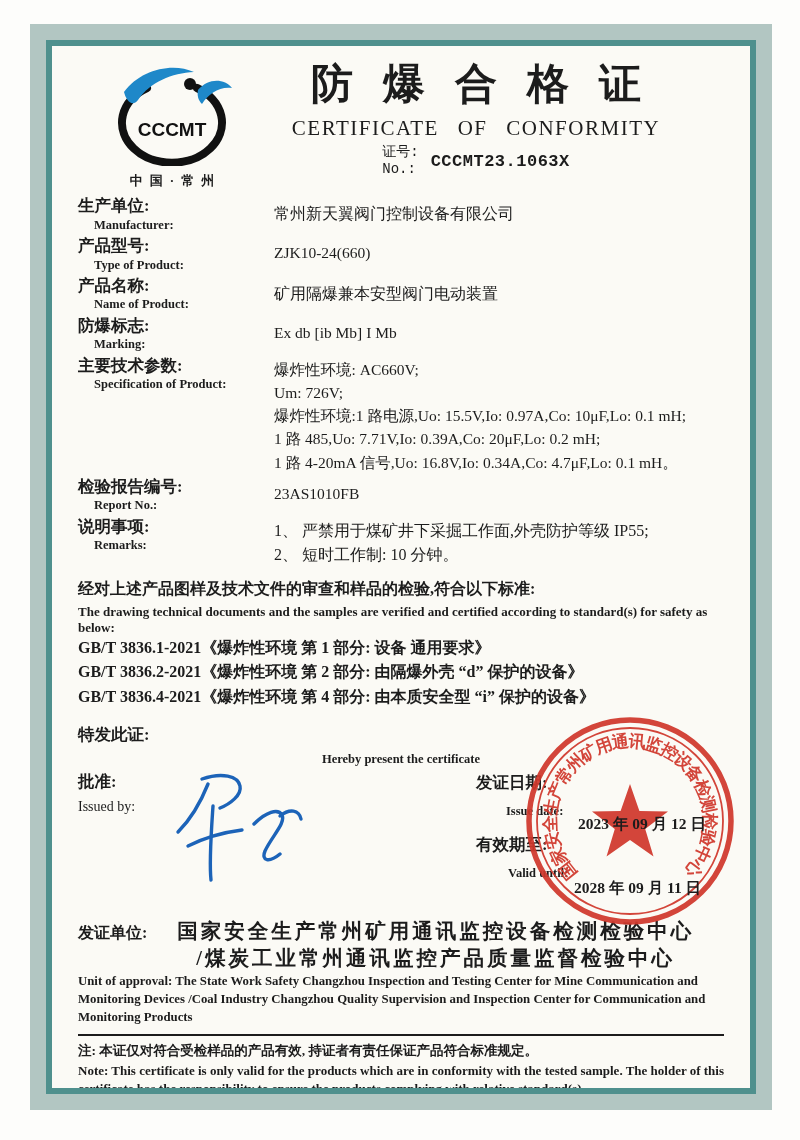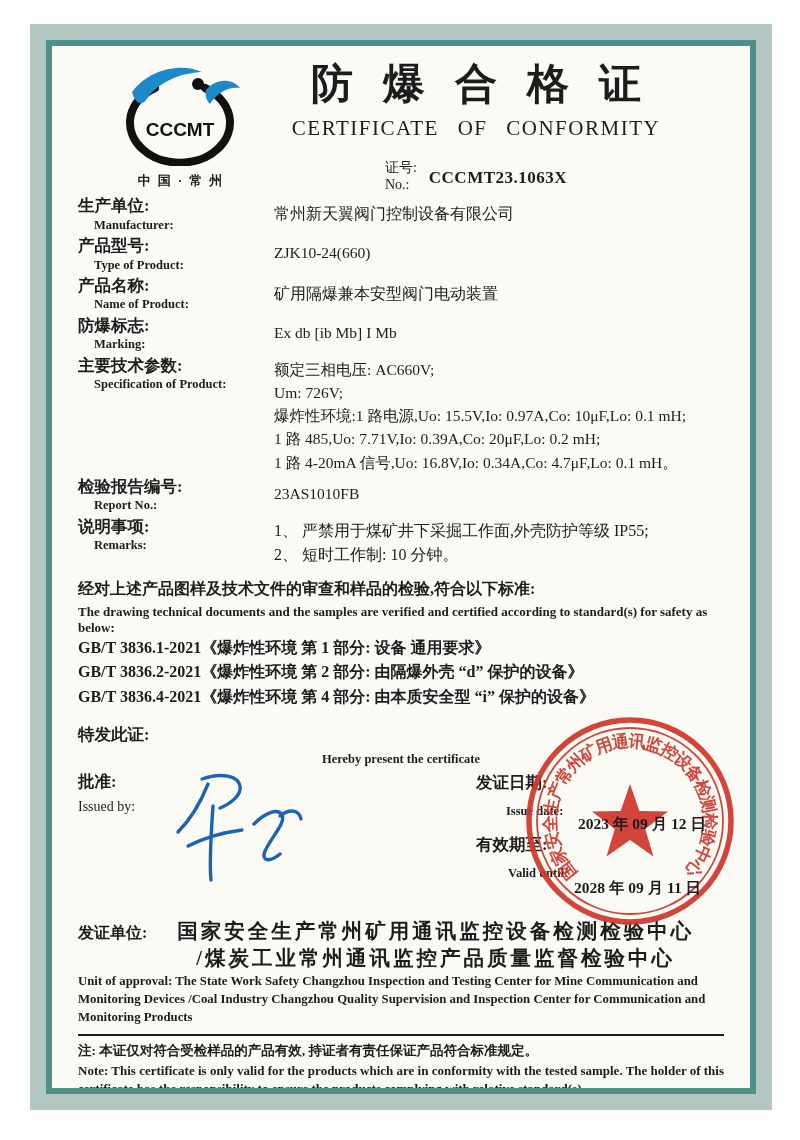--- a/index.html
+++ b/index.html
@@ -6,26 +6,26 @@
   html,body { width:800px; height:1140px; }
   body { background:#eceae6; font-family:"Liberation Serif","DejaVu Serif",serif; color:#1c1c1c; position:relative; }
   .page { position:absolute; inset:0; background:#fdfdfb; }
   .frame { position:absolute; left:30px; right:28px; top:24px; bottom:30px;
            border:16px solid #b2c6c2; }
   .frame-inner { width:100%; height:100%; border:6px solid #4f908d; background:#fbfaf5; }
   .content { position:relative; width:100%; height:100%; padding:10px 26px 6px 26px; overflow:hidden; }
 
   
   .cert-header { position:relative; height:136px; }
-  .logo-block { position:absolute; left:26px; top:2px; width:152px; text-align:center; }
+  .logo-block { position:absolute; left:18px; top:2px; width:152px; text-align:center; }
   .logo-sub { font-size:13px; font-weight:bold; letter-spacing:7px; margin-top:2px; padding-left:7px; }
   .title-block { margin-left:150px; text-align:center; }
   .title-cn { font-size:42px; font-weight:600; letter-spacing:30px; padding-left:30px; white-space:nowrap; }
   .title-en { font-size:21px; letter-spacing:1.5px; word-spacing:12px; margin-top:4px; font-weight:500; }
-  .no-row { display:flex; justify-content:center; align-items:center; gap:12px; margin-top:19px; }
+  .no-row { display:flex; justify-content:center; align-items:center; gap:12px; margin-top:3px;font-family:Liberation Mono, monospace; }
   .no-labels { text-align:left; font-size:14px; line-height:1.2; }
   .no-value { font-size:17px; font-weight:600; letter-spacing:.5px; padding-top:2px; }
 
   
   .fields { margin-top:4px; }
   .frow { display:flex; margin-bottom:3px; }
   .flabel { width:196px; flex:none; }
   .flabel .cn { font-size:16.5px; font-weight:bold; line-height:1.25; }
   .flabel .en { font-size:12.5px; font-weight:bold; line-height:1.3;margin-left:16px; }
   .fvalue { font-size:15.5px; line-height:1.45; padding-top:6px; }
@@ -130,21 +130,21 @@
       </div>
       <div class="fvalue">Ex db [ib Mb] I Mb</div>
     </div>
 
     <div class="frow spec">
       <div class="flabel">
         <div class="cn">主要技术参数:</div>
         <div class="en">Specification of Product:</div>
       </div>
       <div class="fvalue">
-        <span class="vline">额定三相电压: AC660V;</span>
+        <span class="vline">爆炸性环境: AC660V;</span>
         <span class="vline">Um: 726V;</span>
         <span class="vline">爆炸性环境:1 路电源,Uo: 15.5V,Io: 0.97A,Co: 10μF,Lo: 0.1 mH;</span>
         <span class="vline">1 路 485,Uo: 7.71V,Io: 0.39A,Co: 20μF,Lo: 0.2 mH;</span>
         <span class="vline">1 路 4-20mA 信号,Uo: 16.8V,Io: 0.34A,Co: 4.7μF,Lo: 0.1 mH。</span>
       </div>
     </div>
 
     <div class="frow">
       <div class="flabel">
         <div class="cn">检验报告编号:</div>

